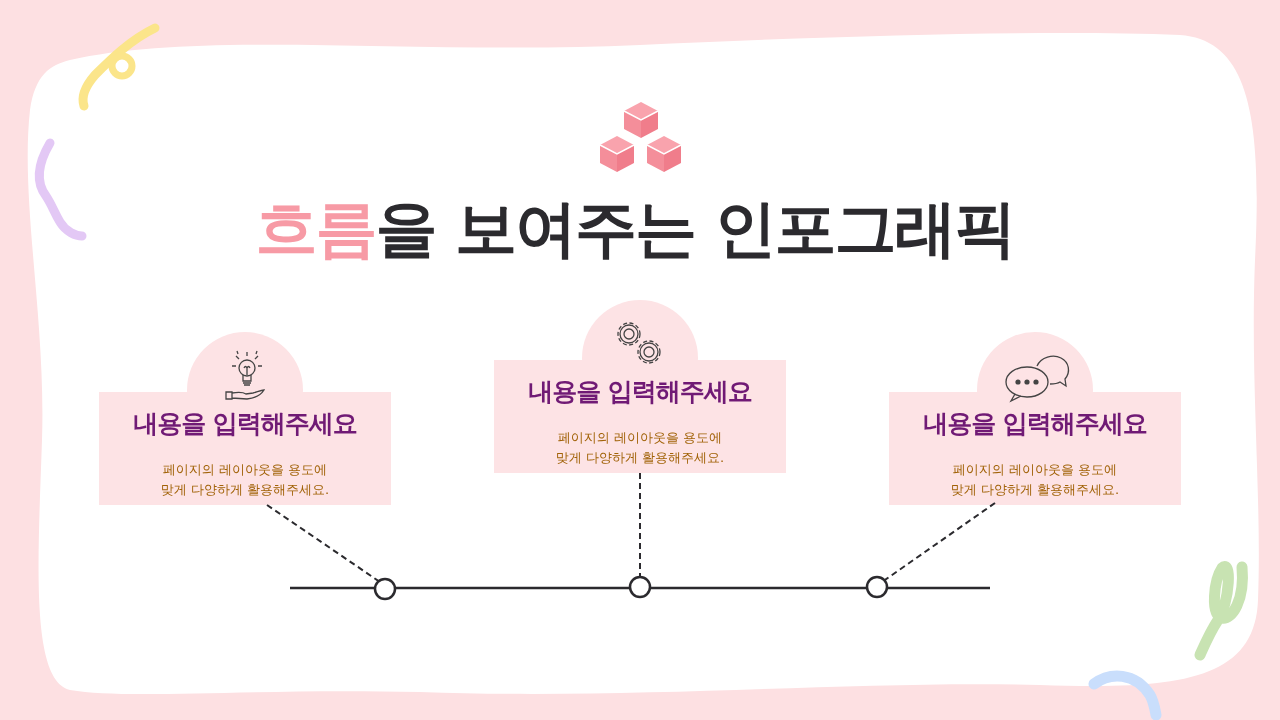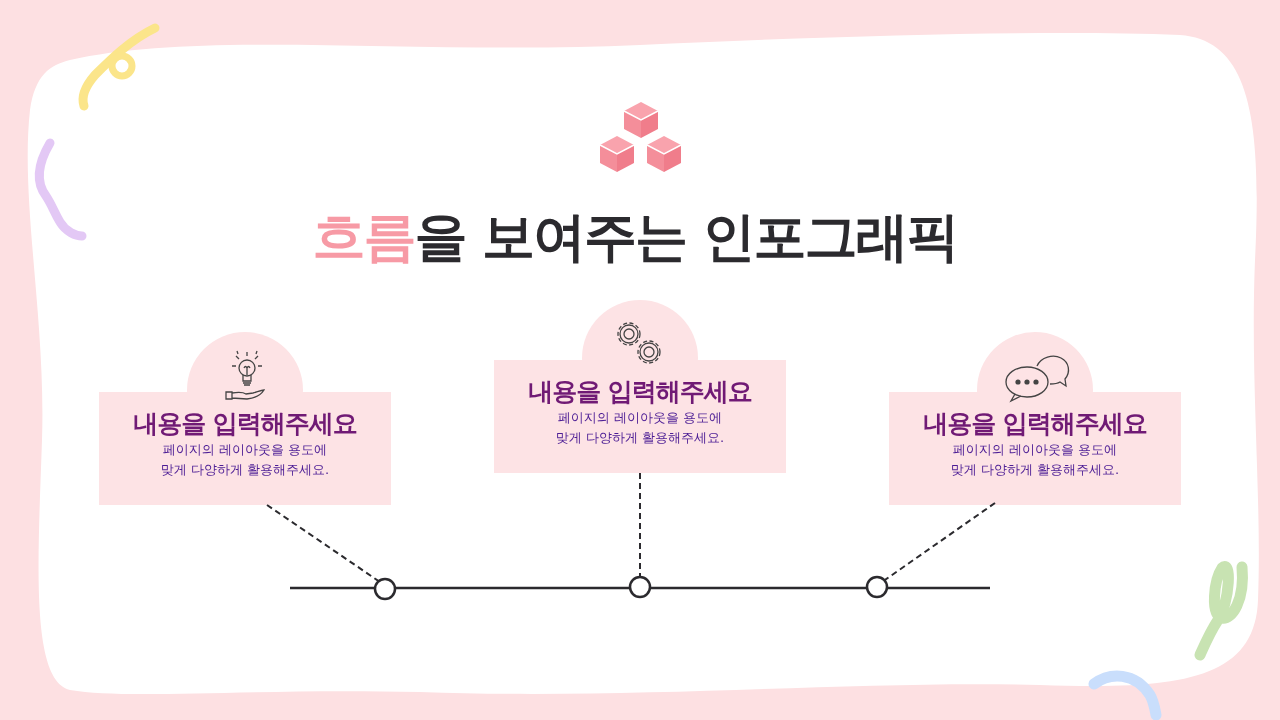--- a/index.html
+++ b/index.html
@@ -1,25 +1,25 @@
 <!DOCTYPE html>
 <html><head>
 <meta charset="utf-8">
 <style>
   html,body{margin:0;padding:0;}
   body{width:1280px;height:720px;overflow:hidden;background:#fde0e2;font-family:"DejaVu Sans","Liberation Sans",sans-serif;position:relative;}
   .bgsvg{position:absolute;left:0;top:0;width:1280px;height:720px;}
-  .title{position:absolute;left:0;top:192px;width:1270px;text-align:center;font-size:53px;font-weight:bold;letter-spacing:-2px;color:#2b2a2e;line-height:90px;}
+  .title{position:absolute;left:0;top:184px;width:1270px;text-align:center;font-size:62px;font-weight:bold;letter-spacing:-2px;color:#2b2a2e;line-height:90px;}
   .title .hl{color:#f79aa5;}
   .cubes{position:absolute;left:598px;top:100px;width:86px;height:76px;}
   .card{position:absolute;}
   .card .dome{position:absolute;width:116px;height:116px;border-radius:50%;background:#fde3e5;}
   .card .box{position:absolute;background:#fde3e5;text-align:center;}
   .card .ctitle{font-weight:bold;color:#701a75;font-size:25px;letter-spacing:-1px;line-height:32px;}
-  .card .cdesc{font-size:13px;color:#4c1d95;line-height:20px;margin-top:0;}
+  .card .cdesc{font-size:13px;color:#a16207;line-height:20px;margin-top:20px;}
   .card .icon{position:absolute;}
   .timeline{position:absolute;left:0;top:0;width:1280px;height:720px;pointer-events:none;}
 </style>
 </head>
 <body>
 
 <svg class="bgsvg" viewBox="0 0 1280 720">
   <path d="M70,60 C200,30 420,55 640,45 C860,35 1050,30 1180,35 C1250,40 1262,120 1255,260 C1250,380 1262,500 1258,600 C1255,680 1180,690 1040,685 C860,680 640,700 420,692 C250,688 130,700 70,690 C30,680 38,560 42,440 C46,320 20,200 30,110 C35,75 50,65 70,60 Z" fill="#ffffff"></path>
   <g>
     <path d="M155,28 C130,40 110,60 95,75 C82,90 82,100 84,106" stroke="#fbe58a" stroke-width="9" fill="none" stroke-linecap="round"></path>

